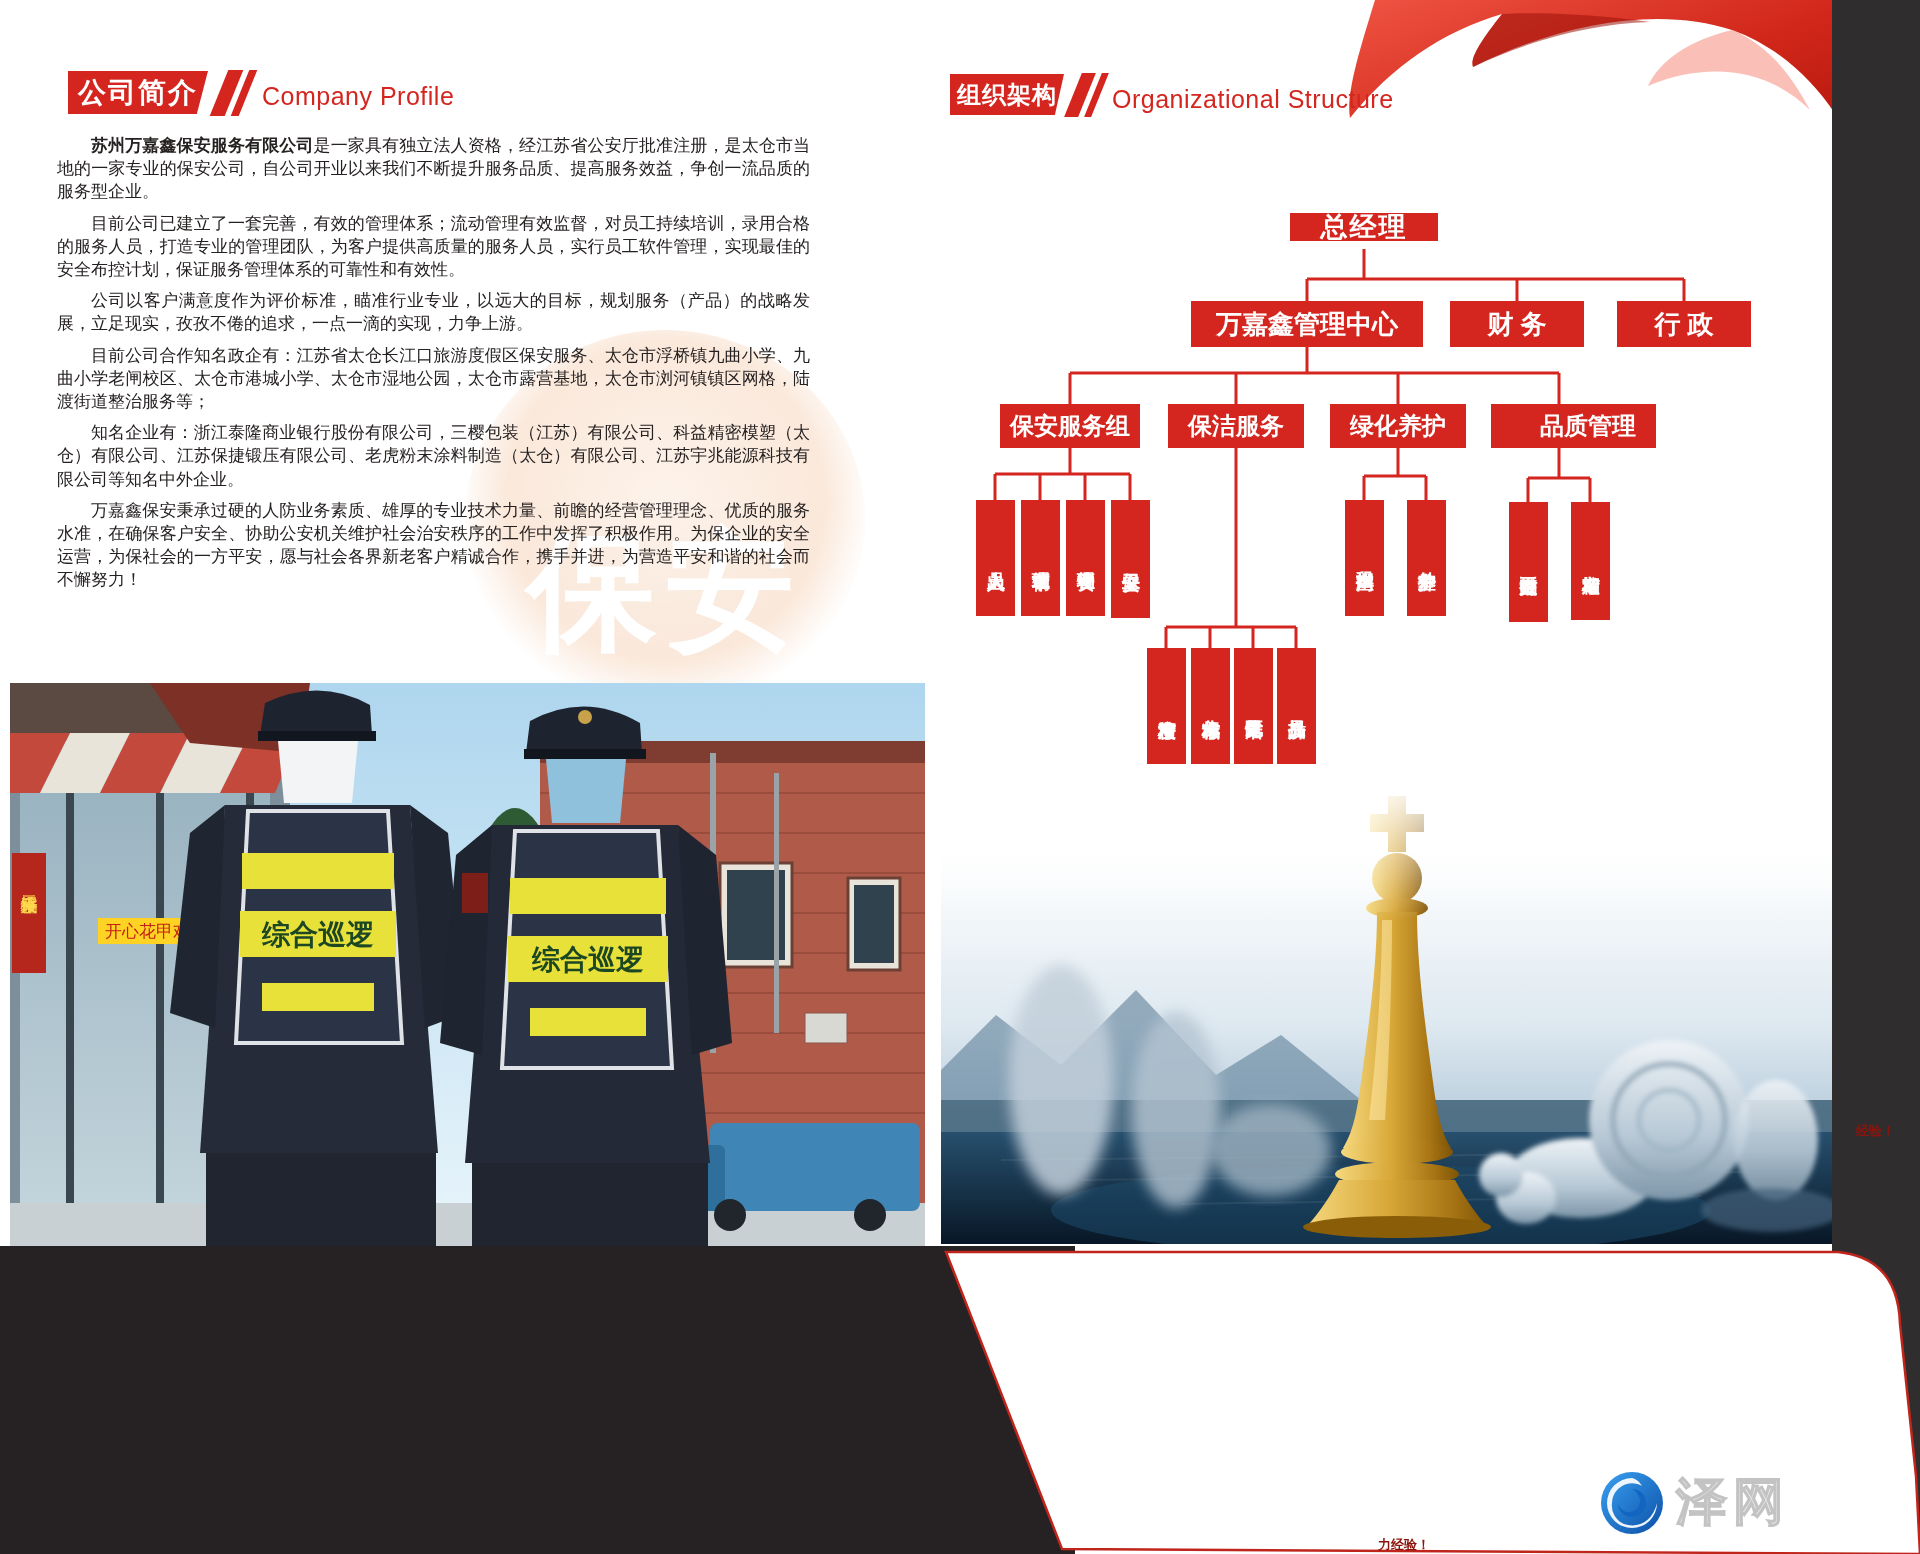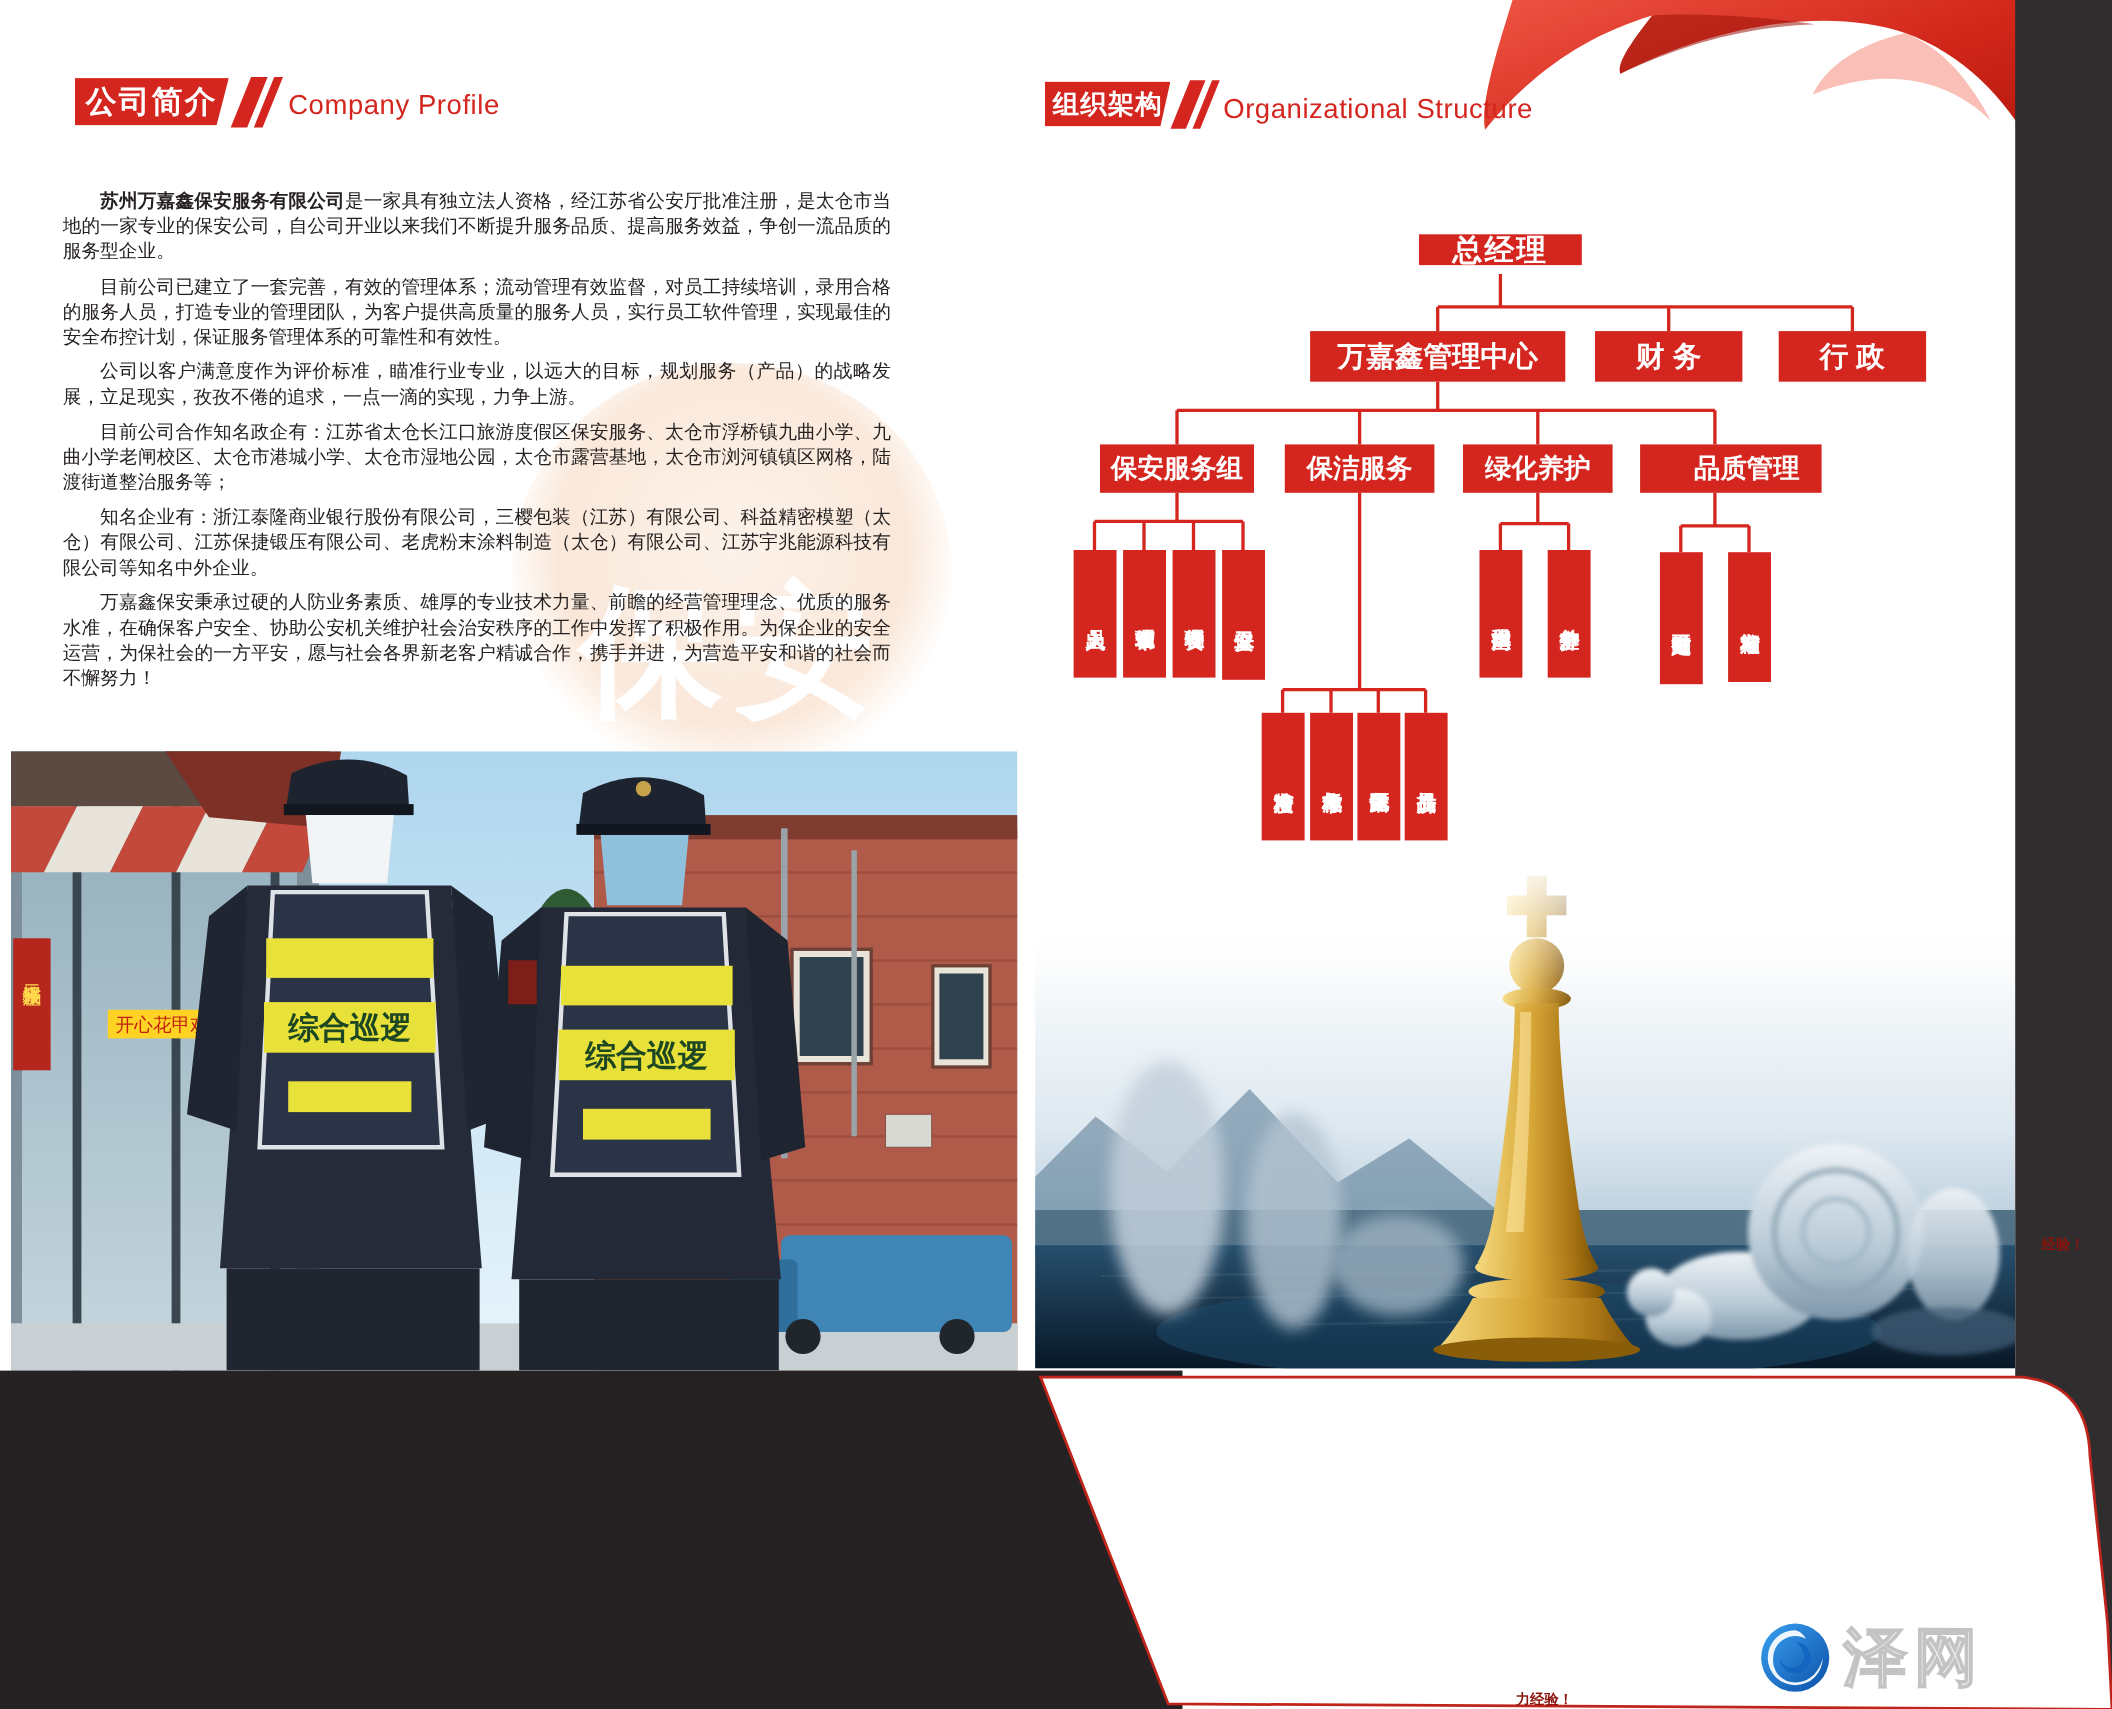--- a/index.html
+++ b/index.html
@@ -12,21 +12,21 @@
   .hdr-box{position:absolute;background:#d4251e;color:#fff;display:flex;align-items:center;justify-content:center;
            font-weight:700;z-index:10;}
   .hdr-left{left:68px;top:71px;width:140px;height:43px;font-size:28px;letter-spacing:2px;
             clip-path:polygon(0 0,100% 0,92% 100%,0 100%);}
   .hdr-right{left:950px;top:74px;width:114px;height:41px;font-size:24px;letter-spacing:1px;
             clip-path:polygon(0 0,100% 0,92% 100%,0 100%);}
   .slash{position:absolute;background:#d4251e;transform:skewX(-22deg);z-index:10;}
   .hdr-en{position:absolute;color:#d4251e;font-size:25px;z-index:10;letter-spacing:0.5px;}
   
   .body-text{position:absolute;left:57px;top:134px;width:753px;z-index:6;color:#262121;
-             font-size:17px;line-height:23.2px;text-align:justify;margin-top:37px;}
+             font-size:17px;line-height:23.2px;text-align:justify;}
   .body-text p{margin:0 0 8px 0;text-indent:2em;}
   .body-text b{font-weight:700;}
   
   .badge-wm{position:absolute;left:430px;top:320px;width:470px;height:400px;z-index:1;opacity:.5;}
   .badge-wm .disc{position:absolute;left:35px;top:10px;width:400px;height:380px;border-radius:50%;
         background:radial-gradient(circle at 50% 45%, #fbe6d6 0%, #f6d2b6 55%, rgba(246,210,182,0) 72%);}
   .badge-wm .cn{position:absolute;left:0;right:0;top:185px;text-align:center;font-size:130px;font-weight:700;
         color:#ffffff;letter-spacing:8px;}
   
   .obox{position:absolute;background:#d4251e;color:#fff;display:flex;align-items:center;justify-content:center;
@@ -34,21 +34,21 @@
   .vbox{position:absolute;background:#d4251e;color:#fff;display:flex;align-items:center;justify-content:center;
         font-weight:700;z-index:8;writing-mode:vertical-rl;text-orientation:upright;font-size:18px;line-height:39px;}
   .lines{position:absolute;left:0;top:0;z-index:7;}
   
   .photo-left{position:absolute;left:10px;top:683px;width:915px;height:563px;z-index:5;}
   .photo-chess{position:absolute;left:941px;top:780px;width:891px;height:464px;z-index:5;}
   .ribbon{position:absolute;left:1330px;top:0;width:590px;height:215px;z-index:9;}
   
   .sheet{position:absolute;left:0;top:0;z-index:40;}
   .logo-wrap{position:absolute;left:1598px;top:1468px;z-index:50;display:flex;align-items:center;}
-  .logo-cn{font-size:58px;font-weight:700;color:rgba(190,190,190,0.28);
+  .logo-cn{font-size:51px;font-weight:700;color:rgba(190,190,190,0.28);
            -webkit-text-stroke:1.5px #c3c3c3;letter-spacing:6px;margin-left:10px;font-family:Liberation Serif, serif;}
   .wm-frag{position:absolute;color:#8b150d;font-size:13px;font-weight:700;z-index:55;white-space:nowrap;}
 </style>
 </head>
 <body>
 
 <div class="canvas">
 
   <div class="gray-band"></div>
 

